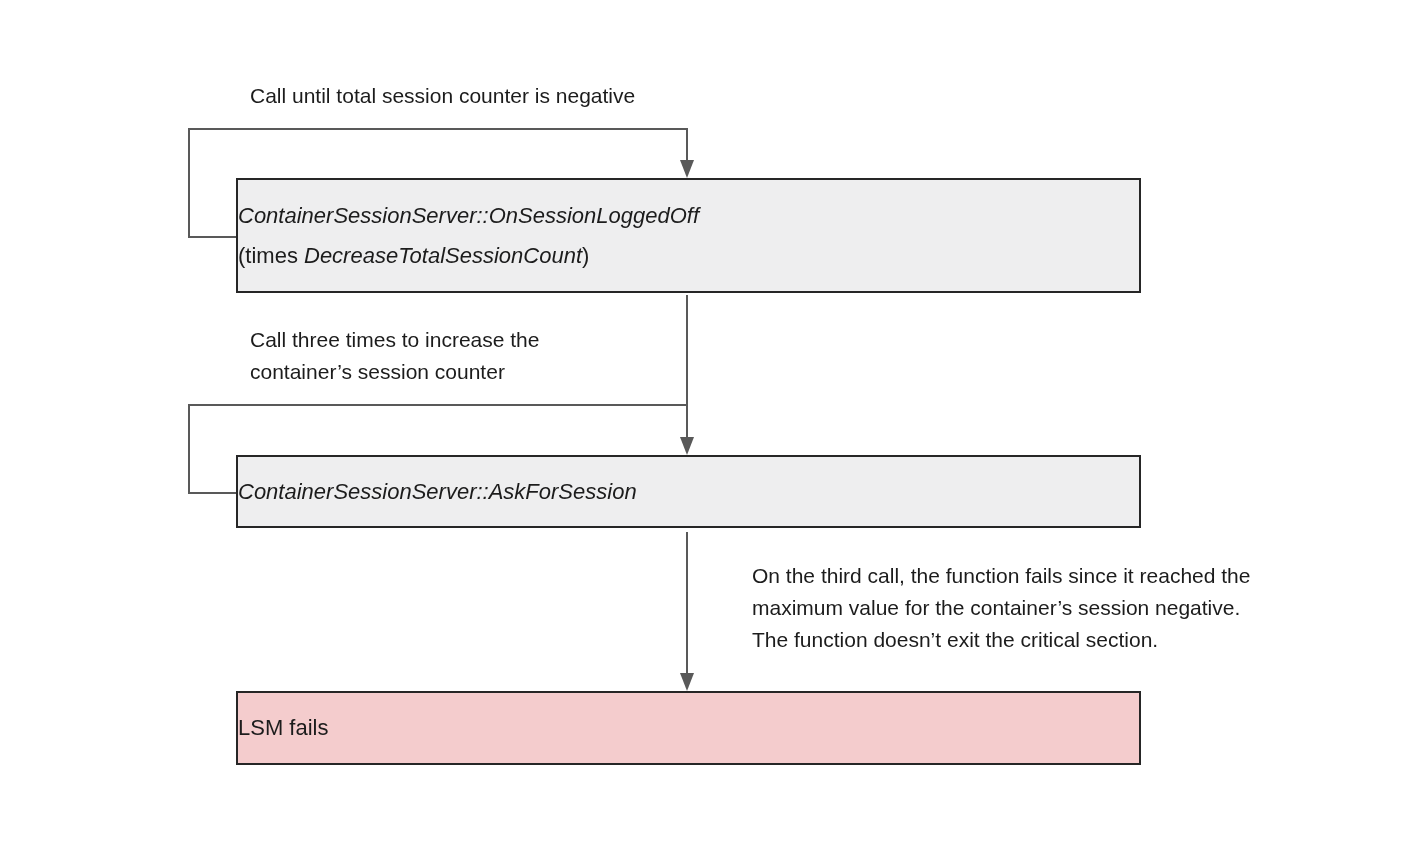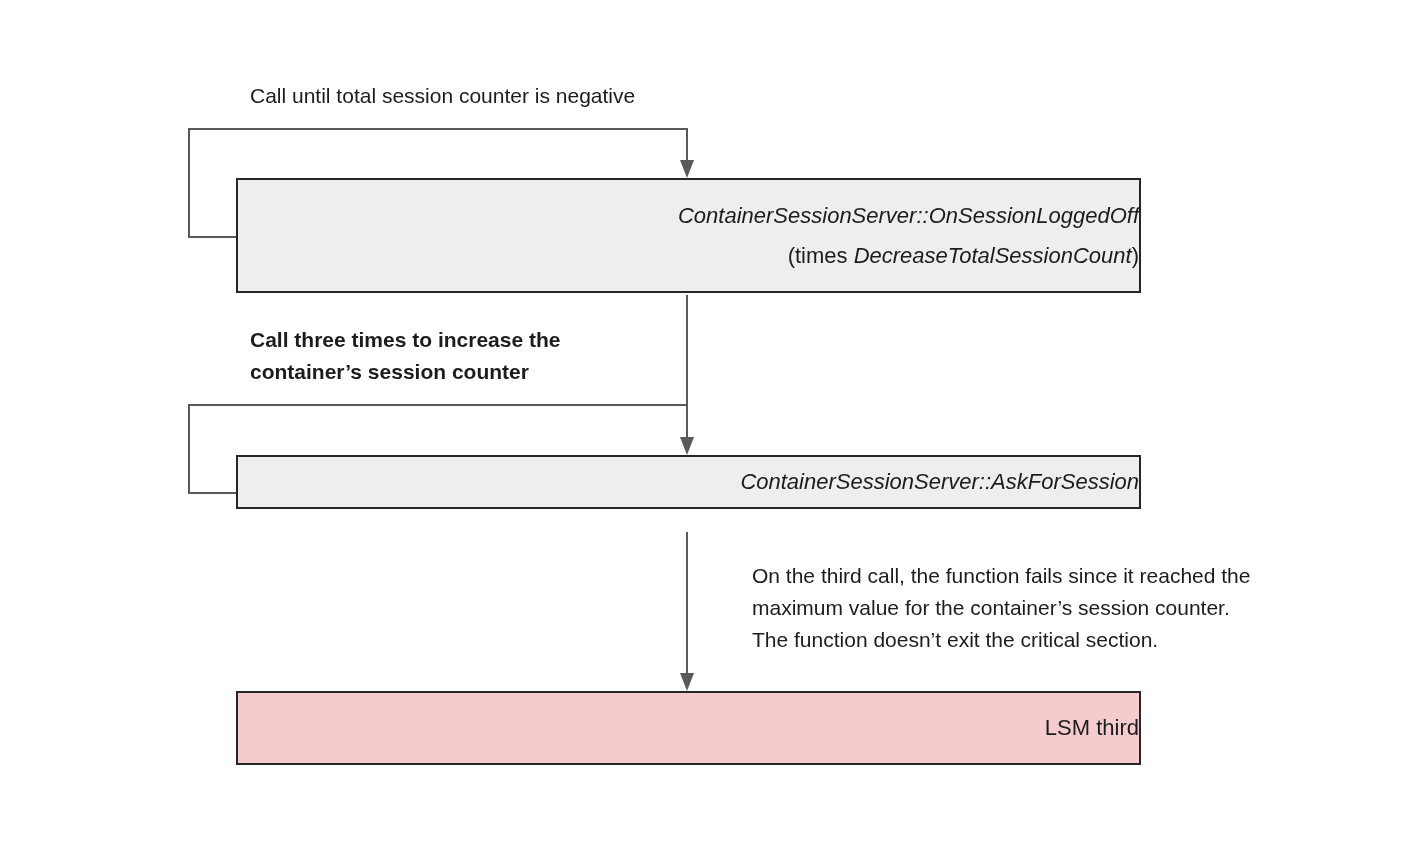--- a/index.html
+++ b/index.html
@@ -38,47 +38,47 @@
   }
   .annotation {
     position: absolute;
     font-size: 21px;
     line-height: 32px;
     white-space: pre-line;
     color: var(--text);
     margin-left: 45px;
   }
   .annotation.top-label    { left: 205px; top: 80px; }
-  .annotation.middle-label { left: 205px; top: 324px; font-weight: bold; }
+  .annotation.middle-label { left: 205px; top: 324px; }
   .annotation.right-label  { left: 707px; top: 560px; }
   .node {
     position: absolute;
     left: 236px;
     width: 905px;
     background: var(--box-fill);
     border: 2px solid var(--box-border);
     display: flex;
     flex-direction: column;
-    align-items: flex-end;
+    align-items: flex-start;
     justify-content: center;
     text-align: center;
   }
   .node .title {
     font-style: italic;
     font-size: 22px;
     line-height: 30px;
   }
   .node .subtitle {
     font-size: 22px;
     line-height: 30px;
     font-style: normal;
   }
   .node .subtitle .em { font-style: italic; }
   .node.box-logged-off { top: 178px; height: 115px; gap: 10px; }
-  .node.box-ask        { top: 455px; height: 54px; }
+  .node.box-ask        { top: 455px; height: 73px; }
   .node.box-error {
     top: 691px;
     height: 74px;
     background: var(--error-fill);
   }
   .node.box-error .title { font-style: normal; }
 </style>
 </head>
 <body>
 
@@ -105,20 +105,20 @@
   </div>
 
   <div class="annotation middle-label">Call three times to increase the
 container’s session counter</div>
 
   <div class="node box-ask">
     <div class="title">ContainerSessionServer::AskForSession</div>
   </div>
 
   <div class="annotation right-label">On the third call, the function fails since it reached the
-maximum value for the container’s session counter.
+maximum value for the container’s session negative.
 The function doesn’t exit the critical section.</div>
 
   <div class="node box-error">
-    <div class="title">LSM third</div>
+    <div class="title">LSM fails</div>
   </div>
 
 </div>
 
 </body></html>

